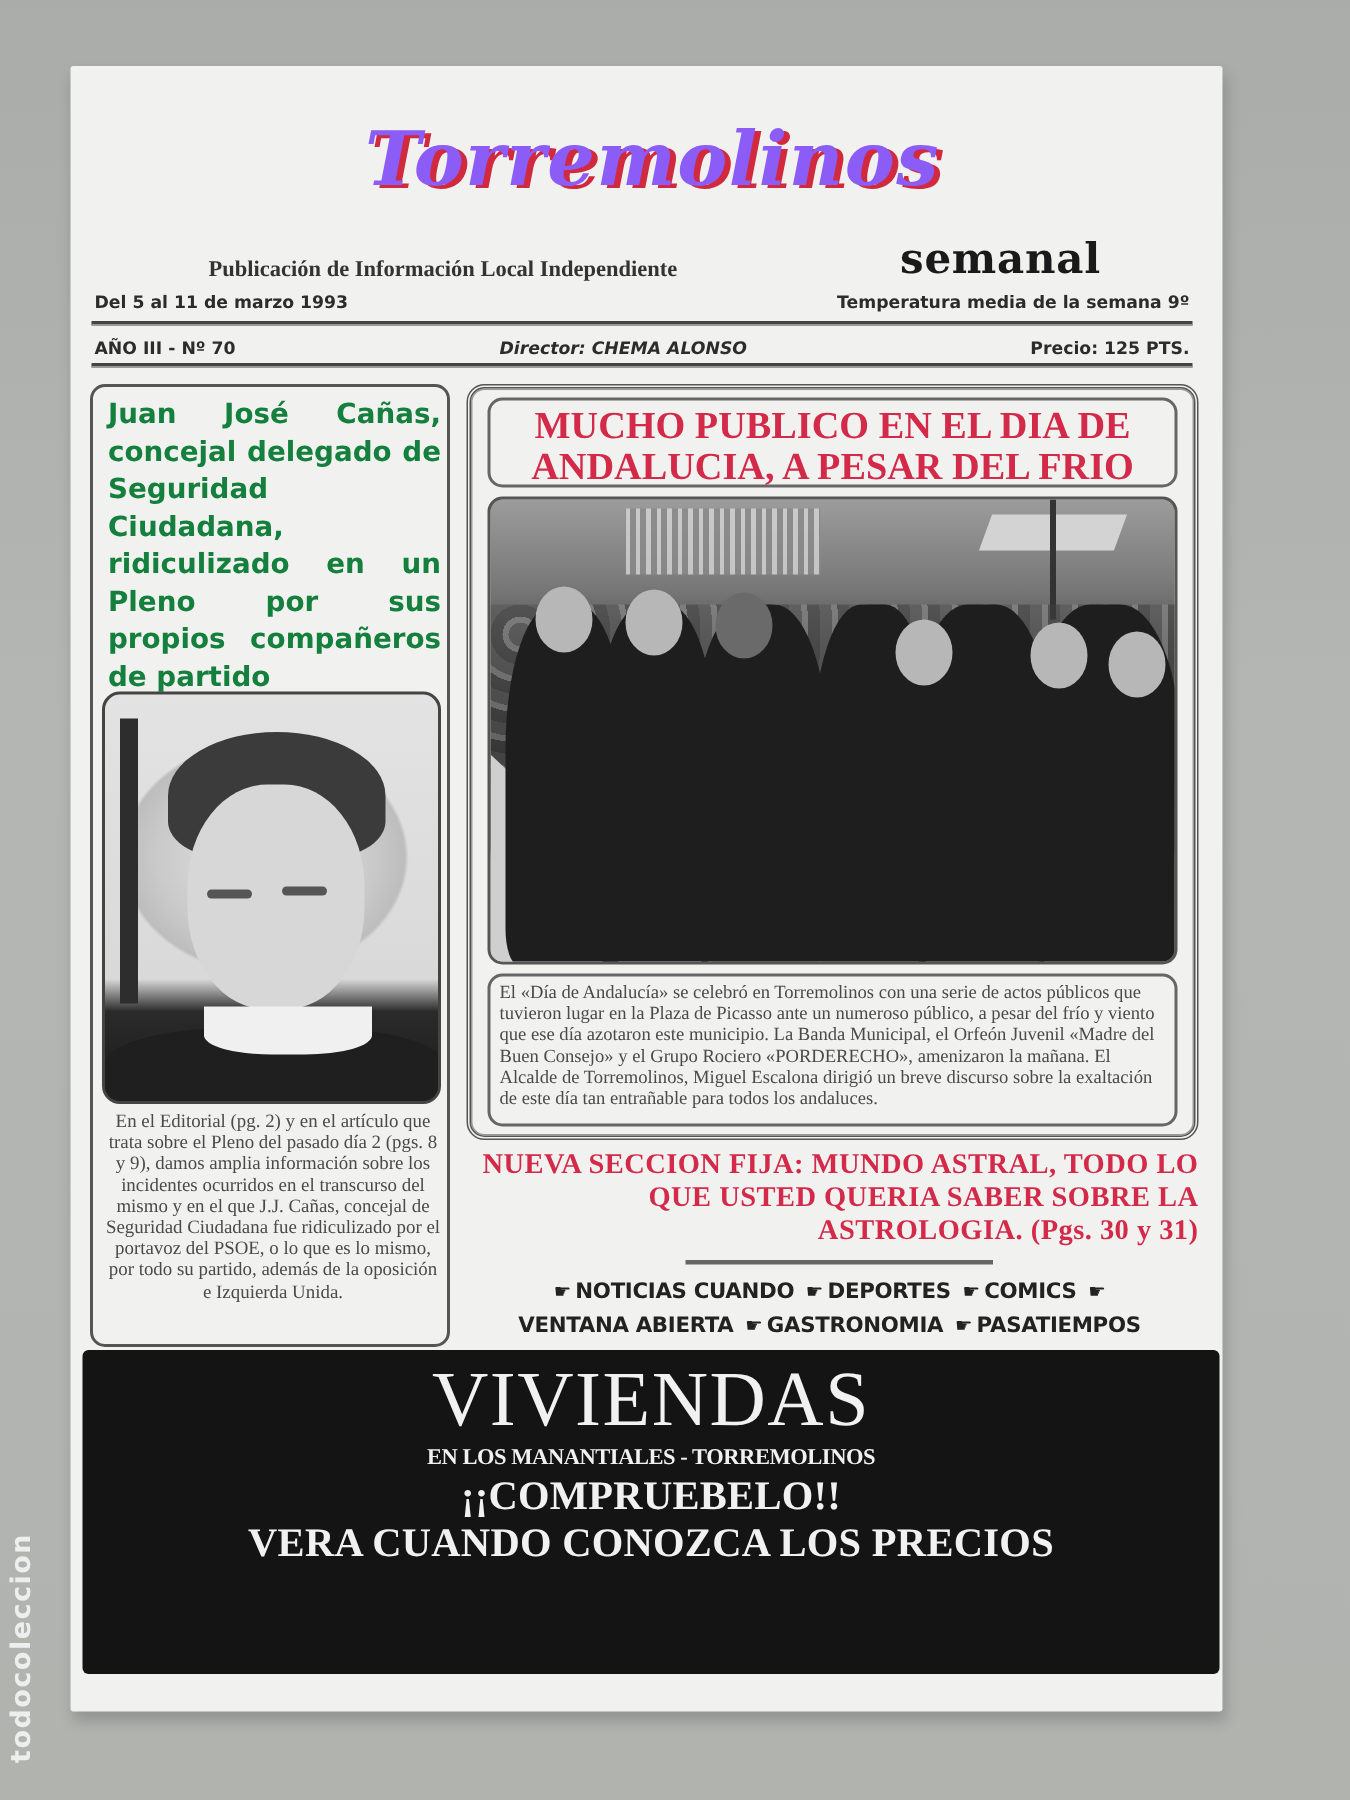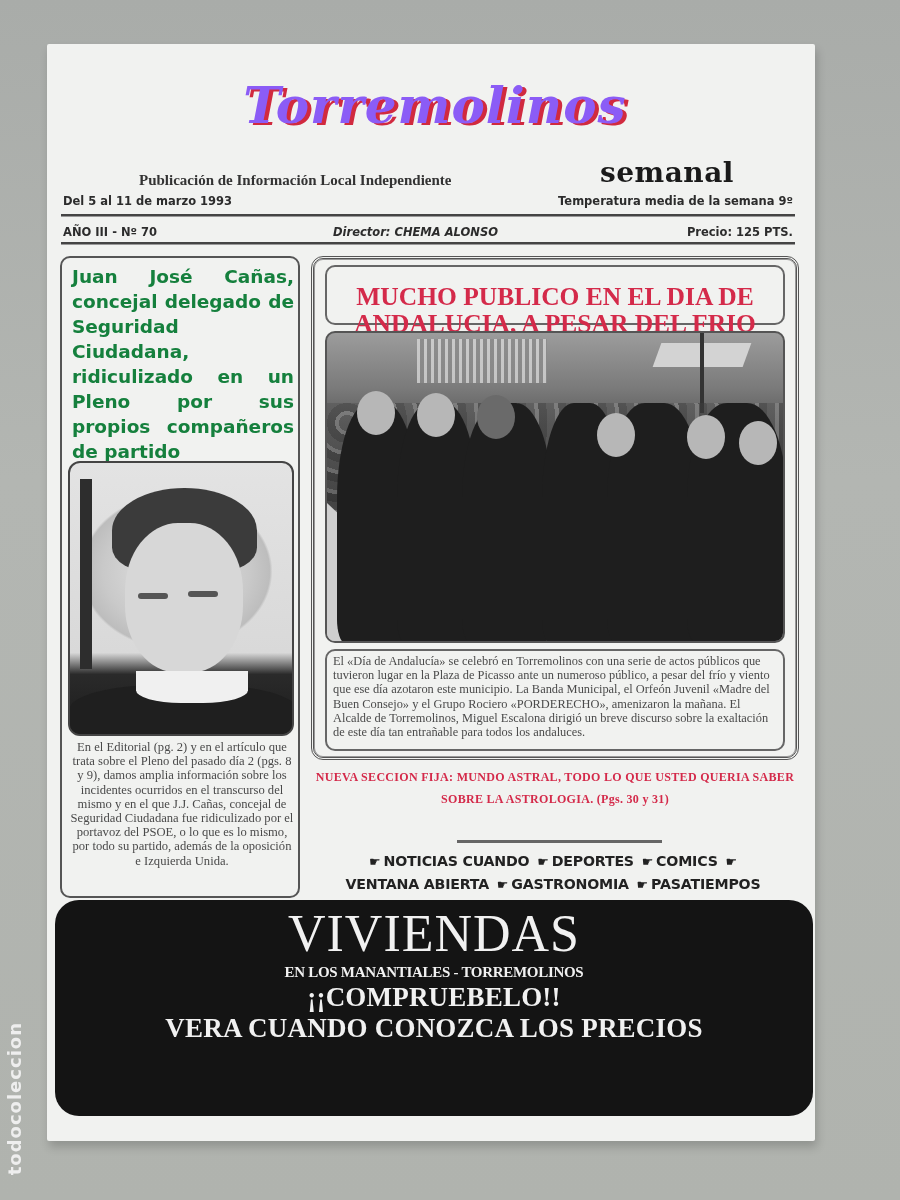--- a/index.html
+++ b/index.html
@@ -78,21 +78,21 @@
 
   
   .center-col {
     position: absolute; left: 264px; top: 212px; width: 488px; height: 504px;
     border: 3px double #555; border-radius: 12px; box-shadow: inset 0 0 0 1px #999;
   }
   .center-headline {
     position: absolute; left: 11px; top: 6px; width: 460px; height: 60px;
     border: 2px solid #666; border-radius: 10px;
     font-family: "Liberation Serif", serif; font-weight: bold; font-size: 25.5px;
-    line-height: 27px; color: #d42a4a; text-align: center; padding-top: 16px;
+    line-height: 27px; color: #d42a4a; text-align: center; padding-top: 3px;
   }
   .crowd-photo {
     position: absolute; left: 11px; top: 72px; width: 460px; height: 312px;
     border: 2px solid #555; border-radius: 10px; overflow: hidden;
     background: linear-gradient(180deg, #9c9c9c 0%, #7a7a7a 18%, #5a5a5a 30%, #2e2e2e 55%, #3a3a3a 75%, #bdbdbd 78%, #cfcfcf 100%);
   }
   .crowd-photo .bldg { position: absolute; left: 90px; top: 6px; width: 130px; height: 44px; background: repeating-linear-gradient(90deg, #d6d6d6 0 3px, #8a8a8a 3px 7px); opacity: .8; }
   .crowd-photo .awning { position: absolute; left: 330px; top: 10px; width: 90px; height: 24px; background: #d3d3d3; transform: skewX(-20deg); }
   .crowd-photo .pole { position: absolute; left: 373px; top: 0; width: 4px; height: 80px; background: #333; }
   .crowd-photo .row {
@@ -107,35 +107,35 @@
   .crowd-photo .ground { position: absolute; left: 0; top: 170px; width: 160px; height: 150px; background: #cfcfcf; clip-path: polygon(0 0, 40% 40%, 100% 100%, 0 100%); }
   .caption {
     position: absolute; left: 11px; top: 390px; width: 460px; height: 102px;
     border: 2px solid #666; border-radius: 10px;
     font-family: "Liberation Serif", serif; font-size: 12.4px; line-height: 14.2px;
     color: #4a4a4a; text-align: left; padding: 3px 6px 0;
   }
 
   .astral {
     position: absolute; left: 264px; top: 722px; width: 488px;
-    font-family: "Liberation Serif", serif; font-weight: bold; font-size: 12px;
-    line-height: 22px; color: #d42a4a; text-align: center; letter-spacing: 0.3px;
+    font-family: "Liberation Serif", serif; font-weight: bold; font-size: 19px;
+    line-height: 22px; color: #d42a4a; text-align: right; letter-spacing: 0.3px;
   }
   .astral-rule { position: absolute; left: 410px; top: 796px; width: 205px; height: 3px; background: #666; }
   .sections {
     position: absolute; left: 256px; top: 806px; width: 500px;
     font-family: "DejaVu Sans", sans-serif; font-weight: bold; font-size: 14.2px;
     line-height: 22px; color: #222; text-align: center; letter-spacing: -0.2px;
   }
   .sections .hand { color: #222; font-size: 13px; margin: 0 3px; }
 
   
   .ad {
     position: absolute; left: 8px; top: 856px; width: 758px; height: 216px;
-    background: #141414; border-radius: 24px; color: #f1f1f1; text-align: center;
+    background: #141414; border-radius: 4px; color: #f1f1f1; text-align: center;
     font-family: "Liberation Serif", serif; font-weight: bold;
   }
   .ad-title { position: absolute; left: 0; top: 4px; width: 100%; font-size: 52px; line-height: 60px; font-weight: normal; letter-spacing: 1px; }
   .ad-sub { position: absolute; left: 0; top: 64px; width: 100%; font-size: 15px; letter-spacing: -0.3px; }
   .ad-body { position: absolute; left: 0; top: 82px; width: 100%; font-size: 27px; line-height: 31px; letter-spacing: 0.2px; }
 </style>
 </head>
 <body>
 
 <div class="watermark">todocoleccion</div>

